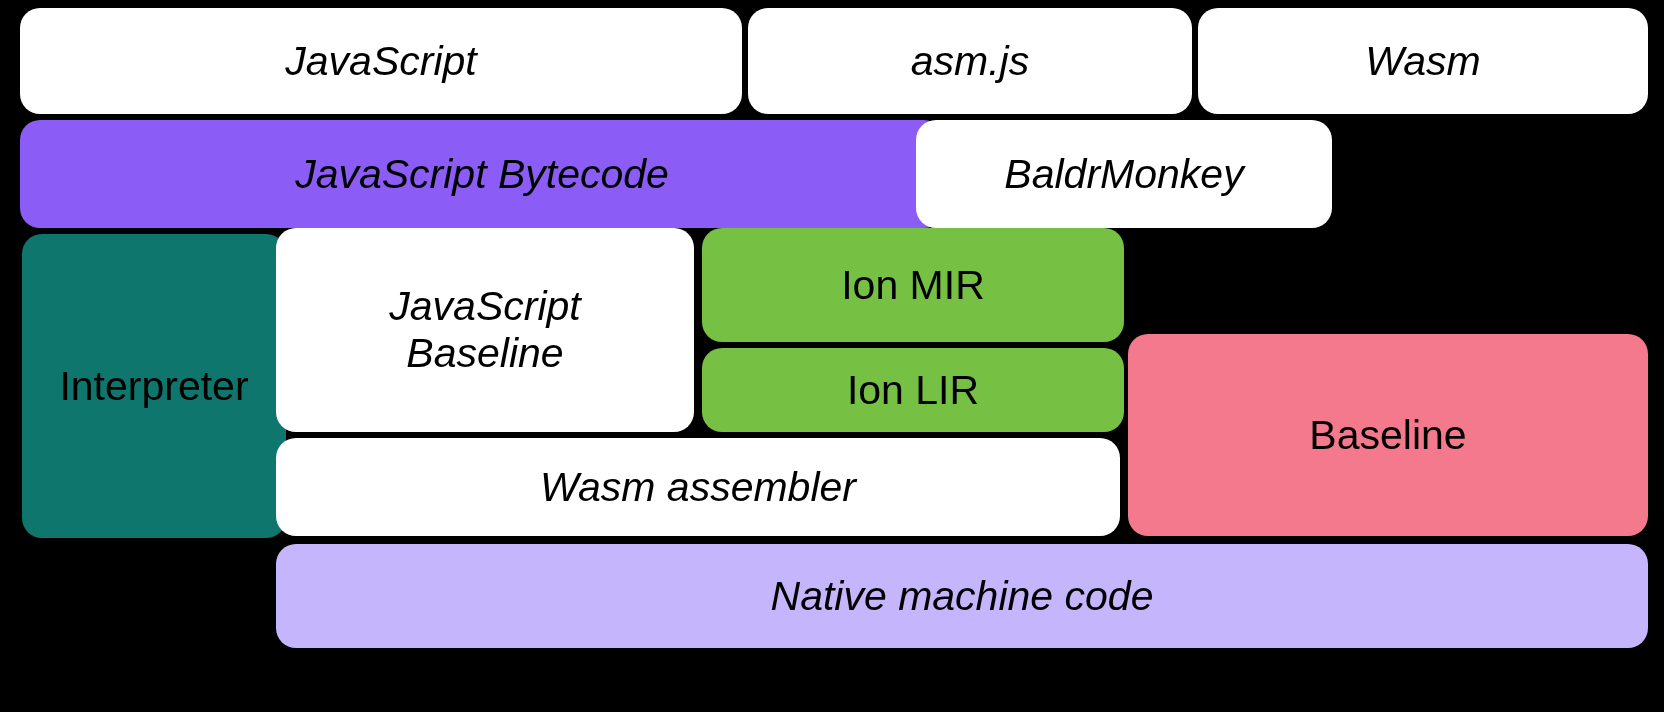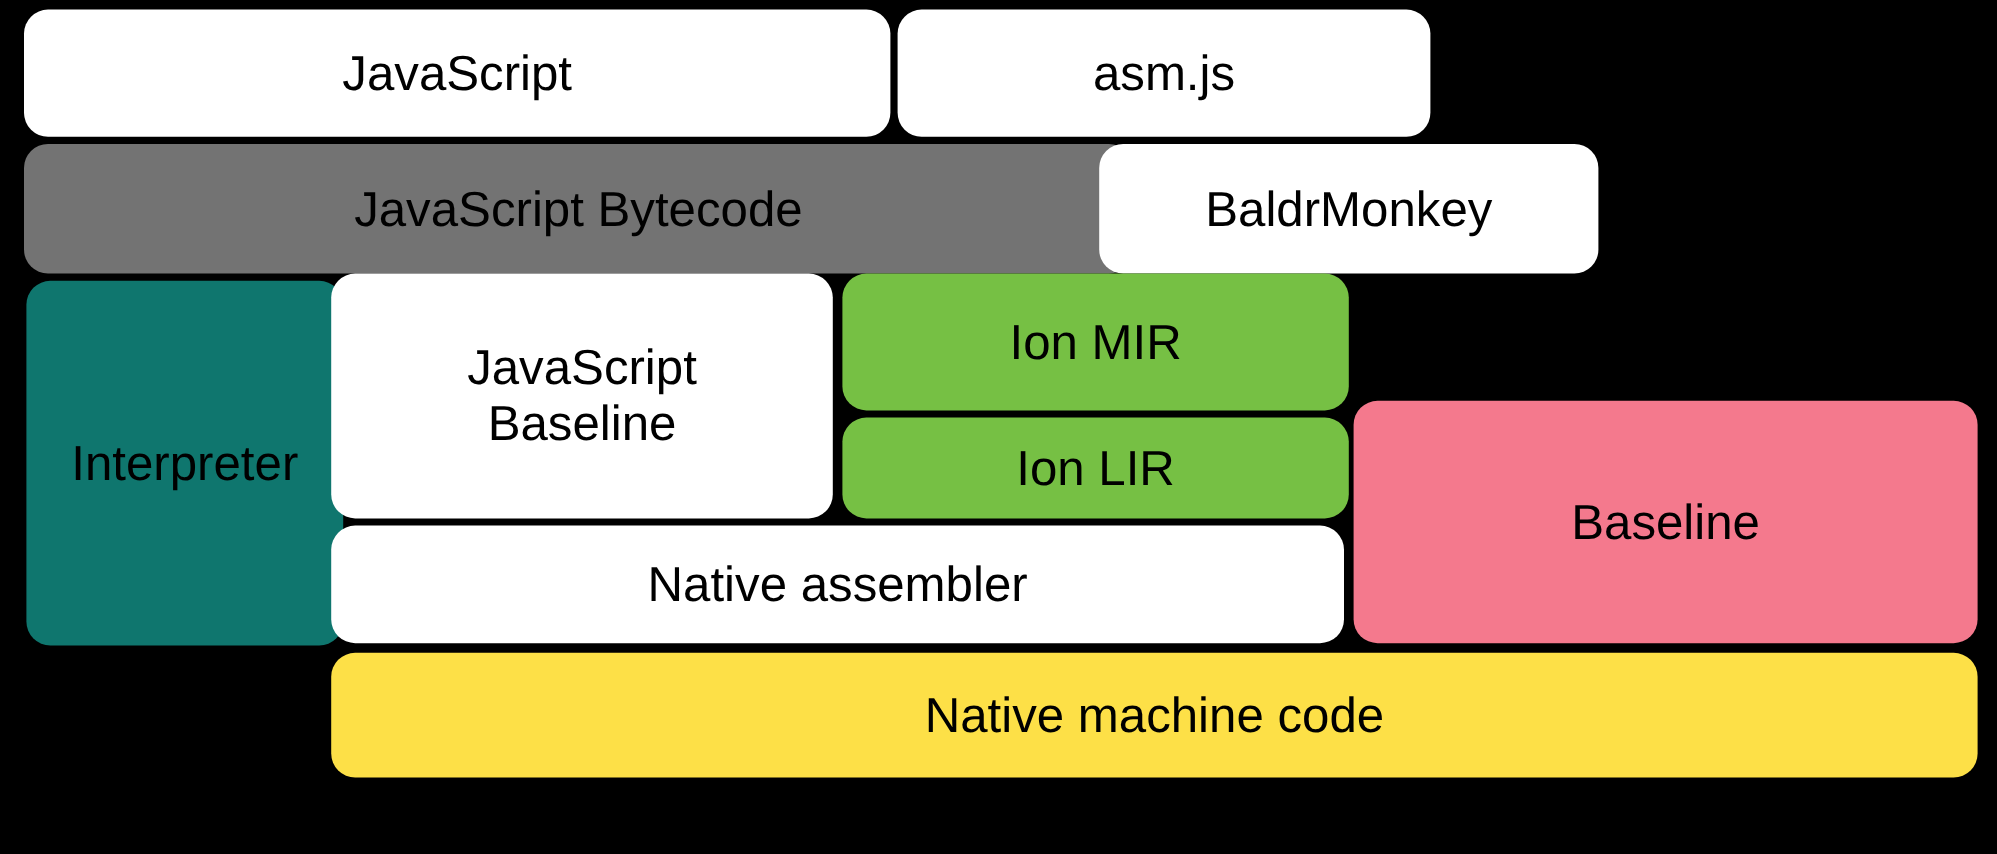--- a/index.html
+++ b/index.html
@@ -26,39 +26,40 @@
     border-radius: 20px;
     color: #000000;
     font-size: 41px;
     font-weight: 400;
     line-height: 1.14;
     letter-spacing: 0px;
     white-space: pre-line;
     padding: 0 10px;
     user-select: none;
   }
-  .node.white  { background: #ffffff; }
+  .node.white  { background: #ffffff; font-style: italic; }
   .node.gray   { background: #e9e9e9; }
   .node.green  { background: #76c044; }
   .node.red    { background: #f4798d; }
   .node-label {
     display: block;
     width: 100%;
     white-space: pre-line;
   }
 </style>
 </head>
 <body>
 
 <div id="diagram-root">
     <div class="node white" style="left: 20px; top: 8px; width: 722px; height: 106px; background: rgb(255, 255, 255);"><span class="node-label">JavaScript</span></div>
     <div class="node white" style="left: 748px; top: 8px; width: 444px; height: 106px; background: rgb(255, 255, 255); justify-content: center;"><span class="node-label">asm.js</span></div>
-    <div class="node white" style="left: 20px; top: 120px; width: 924px; height: 108px; background: #737373;"><span class="node-label">JavaScript Bytecode</span></div>
+    <div class="node white" style="left: 1198px; top: 8px; width: 450px; height: 106px; background: rgb(255, 255, 255);"><span class="node-label">Wasm</span></div>
+    <div class="node white" style="left: 20px; top: 120px; width: 924px; height: 108px; background: #8b5cf6;"><span class="node-label">JavaScript Bytecode</span></div>
     <div class="node white" style="left: 916px; top: 120px; width: 416px; height: 108px; background: rgb(255, 255, 255);"><span class="node-label">BaldrMonkey</span></div>
     <div class="node gray" style="left: 22px; top: 234px; width: 264px; height: 304px; background: #0f766e; justify-content: flex-end;"><span class="node-label">Interpreter</span></div>
     <div class="node white" style="left: 276px; top: 228px; width: 418px; height: 204px; background: rgb(255, 255, 255);"><span class="node-label">JavaScript
 Baseline</span></div>
     <div class="node green" style="left: 702px; top: 228px; width: 422px; height: 114px; background: rgb(118, 192, 68);"><span class="node-label">Ion MIR</span></div>
     <div class="node green" style="left: 702px; top: 348px; width: 422px; height: 84px; background: rgb(118, 192, 68);"><span class="node-label">Ion LIR</span></div>
     <div class="node red" style="left: 1128px; top: 334px; width: 520px; height: 202px; background: rgb(244, 121, 141);"><span class="node-label">Baseline</span></div>
-    <div class="node white" style="left: 276px; top: 438px; width: 844px; height: 98px; background: rgb(255, 255, 255);"><span class="node-label">Native assembler</span></div>
-    <div class="node white" style="left: 276px; top: 544px; width: 1372px; height: 104px; background: #fde047;"><span class="node-label">Native machine code</span></div>
+    <div class="node white" style="left: 276px; top: 438px; width: 844px; height: 98px; background: rgb(255, 255, 255);"><span class="node-label">Wasm assembler</span></div>
+    <div class="node white" style="left: 276px; top: 544px; width: 1372px; height: 104px; background: #c4b5fd;"><span class="node-label">Native machine code</span></div>
   </div>
 
 </body></html>

